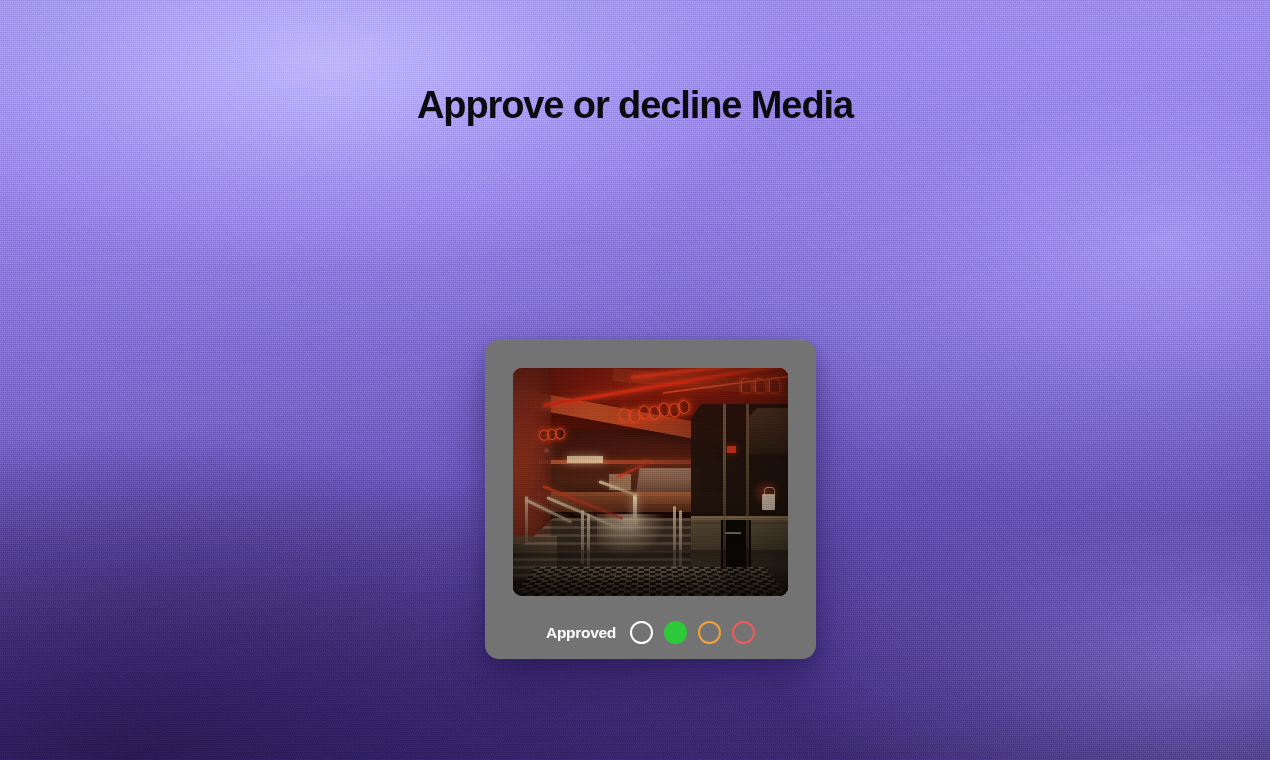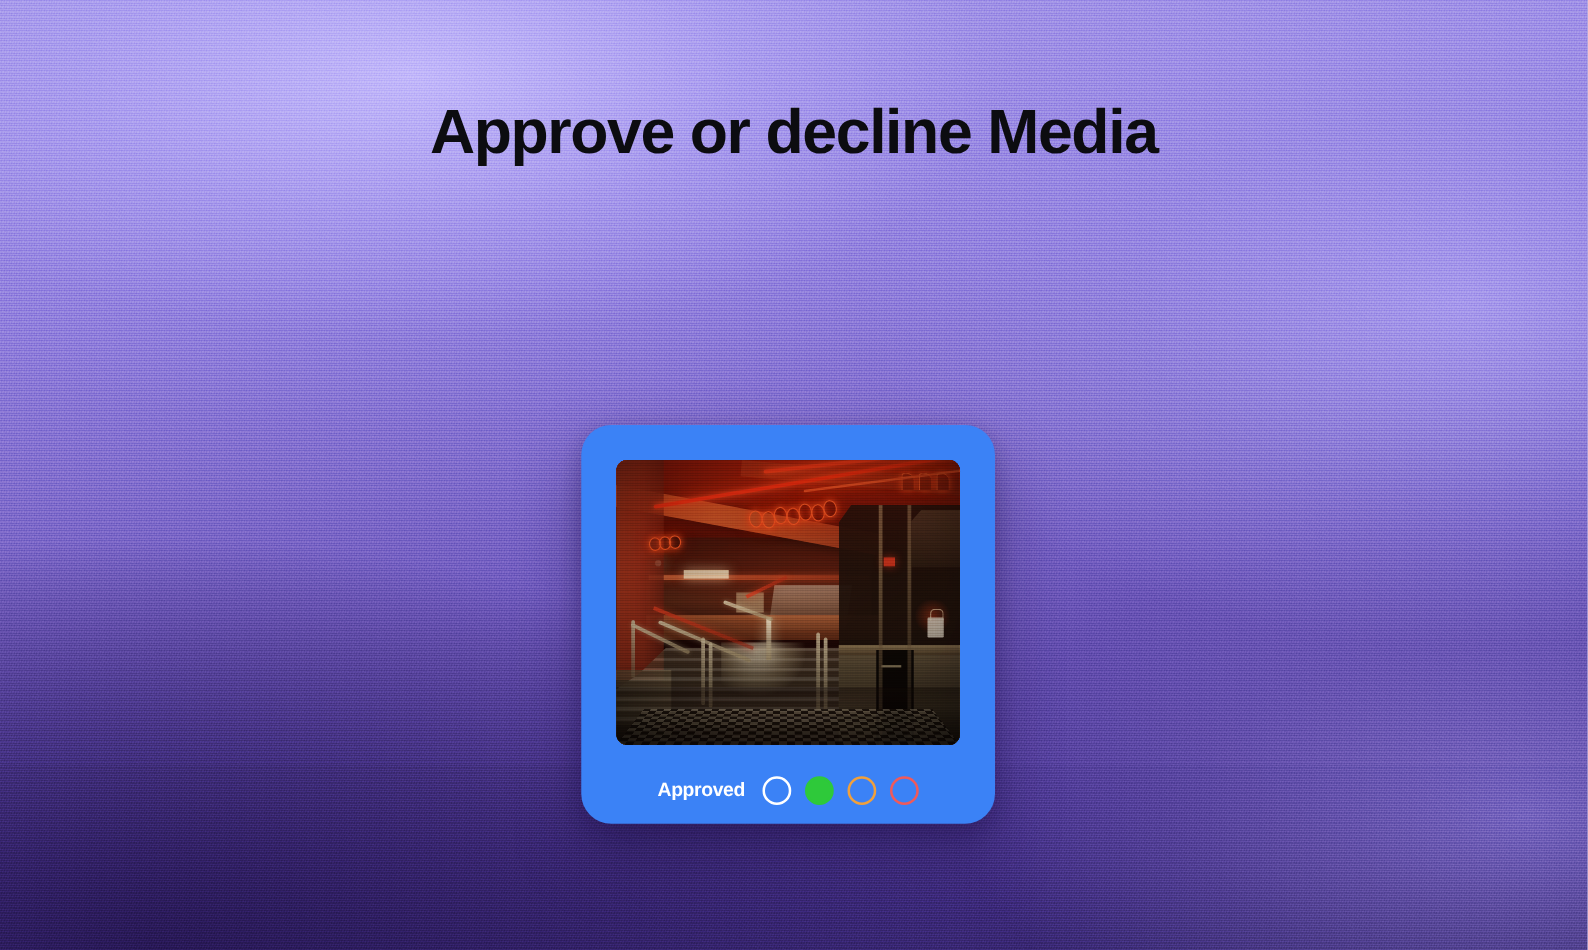--- a/index.html
+++ b/index.html
@@ -88,21 +88,21 @@
   
   .content {
     position: relative;
     z-index: 5;
     width: 1270px;
   }
   #headline {
     margin: 0;
     padding-top: 76px;
     text-align: center;
-    font-size: 50px;
+    font-size: 38px;
     line-height: 58px;
     font-weight: 700;
     letter-spacing: -1.1px;
     color: #0c0c10;
     font-family: "Liberation Sans", sans-serif;
   }
   #subhead {
     margin: 6px auto 0;
     width: 990px;
     text-align: center;
@@ -110,26 +110,26 @@
     line-height: 39px;
     font-weight: 400;
     letter-spacing: -0.45px;
     color: #1c1b24;
     font-family: "Liberation Sans", sans-serif;
   }
 
   
   #media-card {
     position: absolute;
-    left: 465px;
+    left: 485px;
     top: 340px;
     width: 331px;
     height: 319px;
-    background: #3b82f6;
-    border-radius: 24px;
+    background: #737373;
+    border-radius: 14px;
     box-shadow: 0 26px 52px rgba(28,14,66,0.40),
                 0 6px 18px rgba(28,14,66,0.26);
     z-index: 6;
   }
   #media-photo {
     position: absolute;
     left: 28px;
     top: 28px;
     width: 275px;
     height: 228px;

